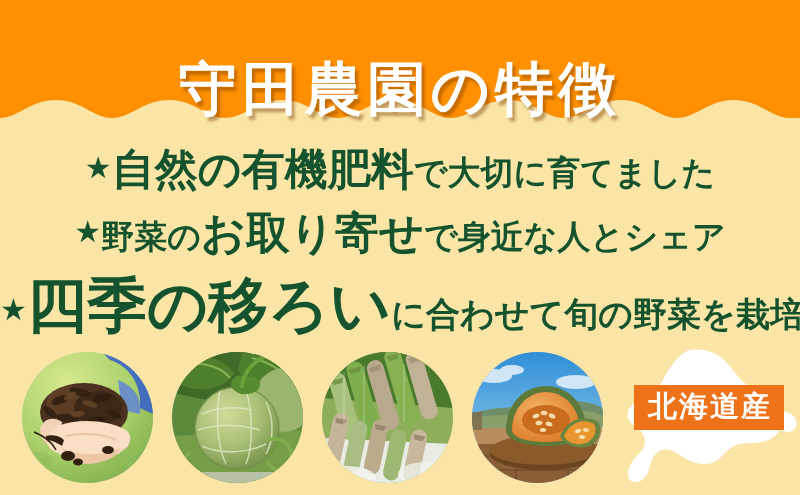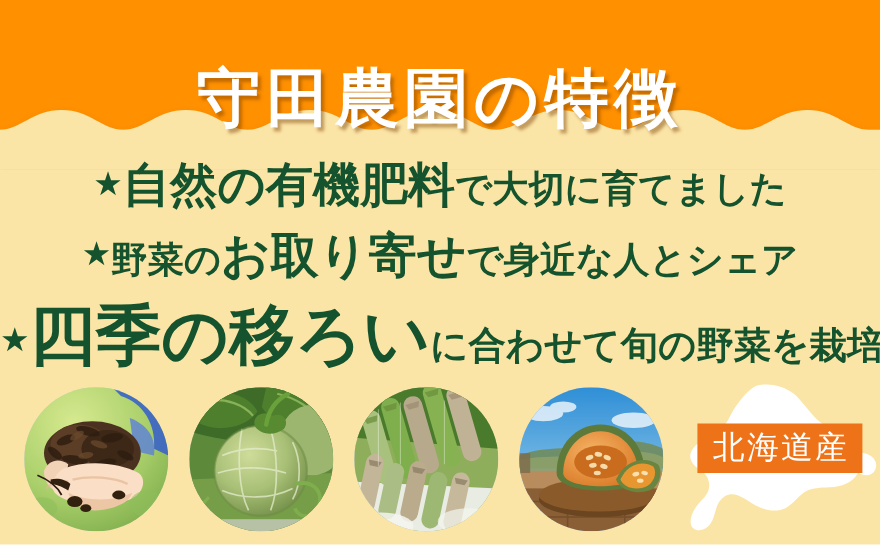--- a/index.html
+++ b/index.html
@@ -113,21 +113,21 @@
     z-index: 4;
   }
   .hokkaido .map { position: absolute; left: 0; top: 0; }
   .badge {
     position: absolute;
     left: 22px;
     top: 37px;
     background: #ee7218;
     color: #ffffff;
     font-size: 29px;
-    font-weight: normal;
+    font-weight: bold;
     letter-spacing: 2px;
     padding: 7px 12px 9px 14px;
     white-space: nowrap;
     line-height: 1;
     z-index: 2;
   }
 </style>
 </head>
 <body>
 

